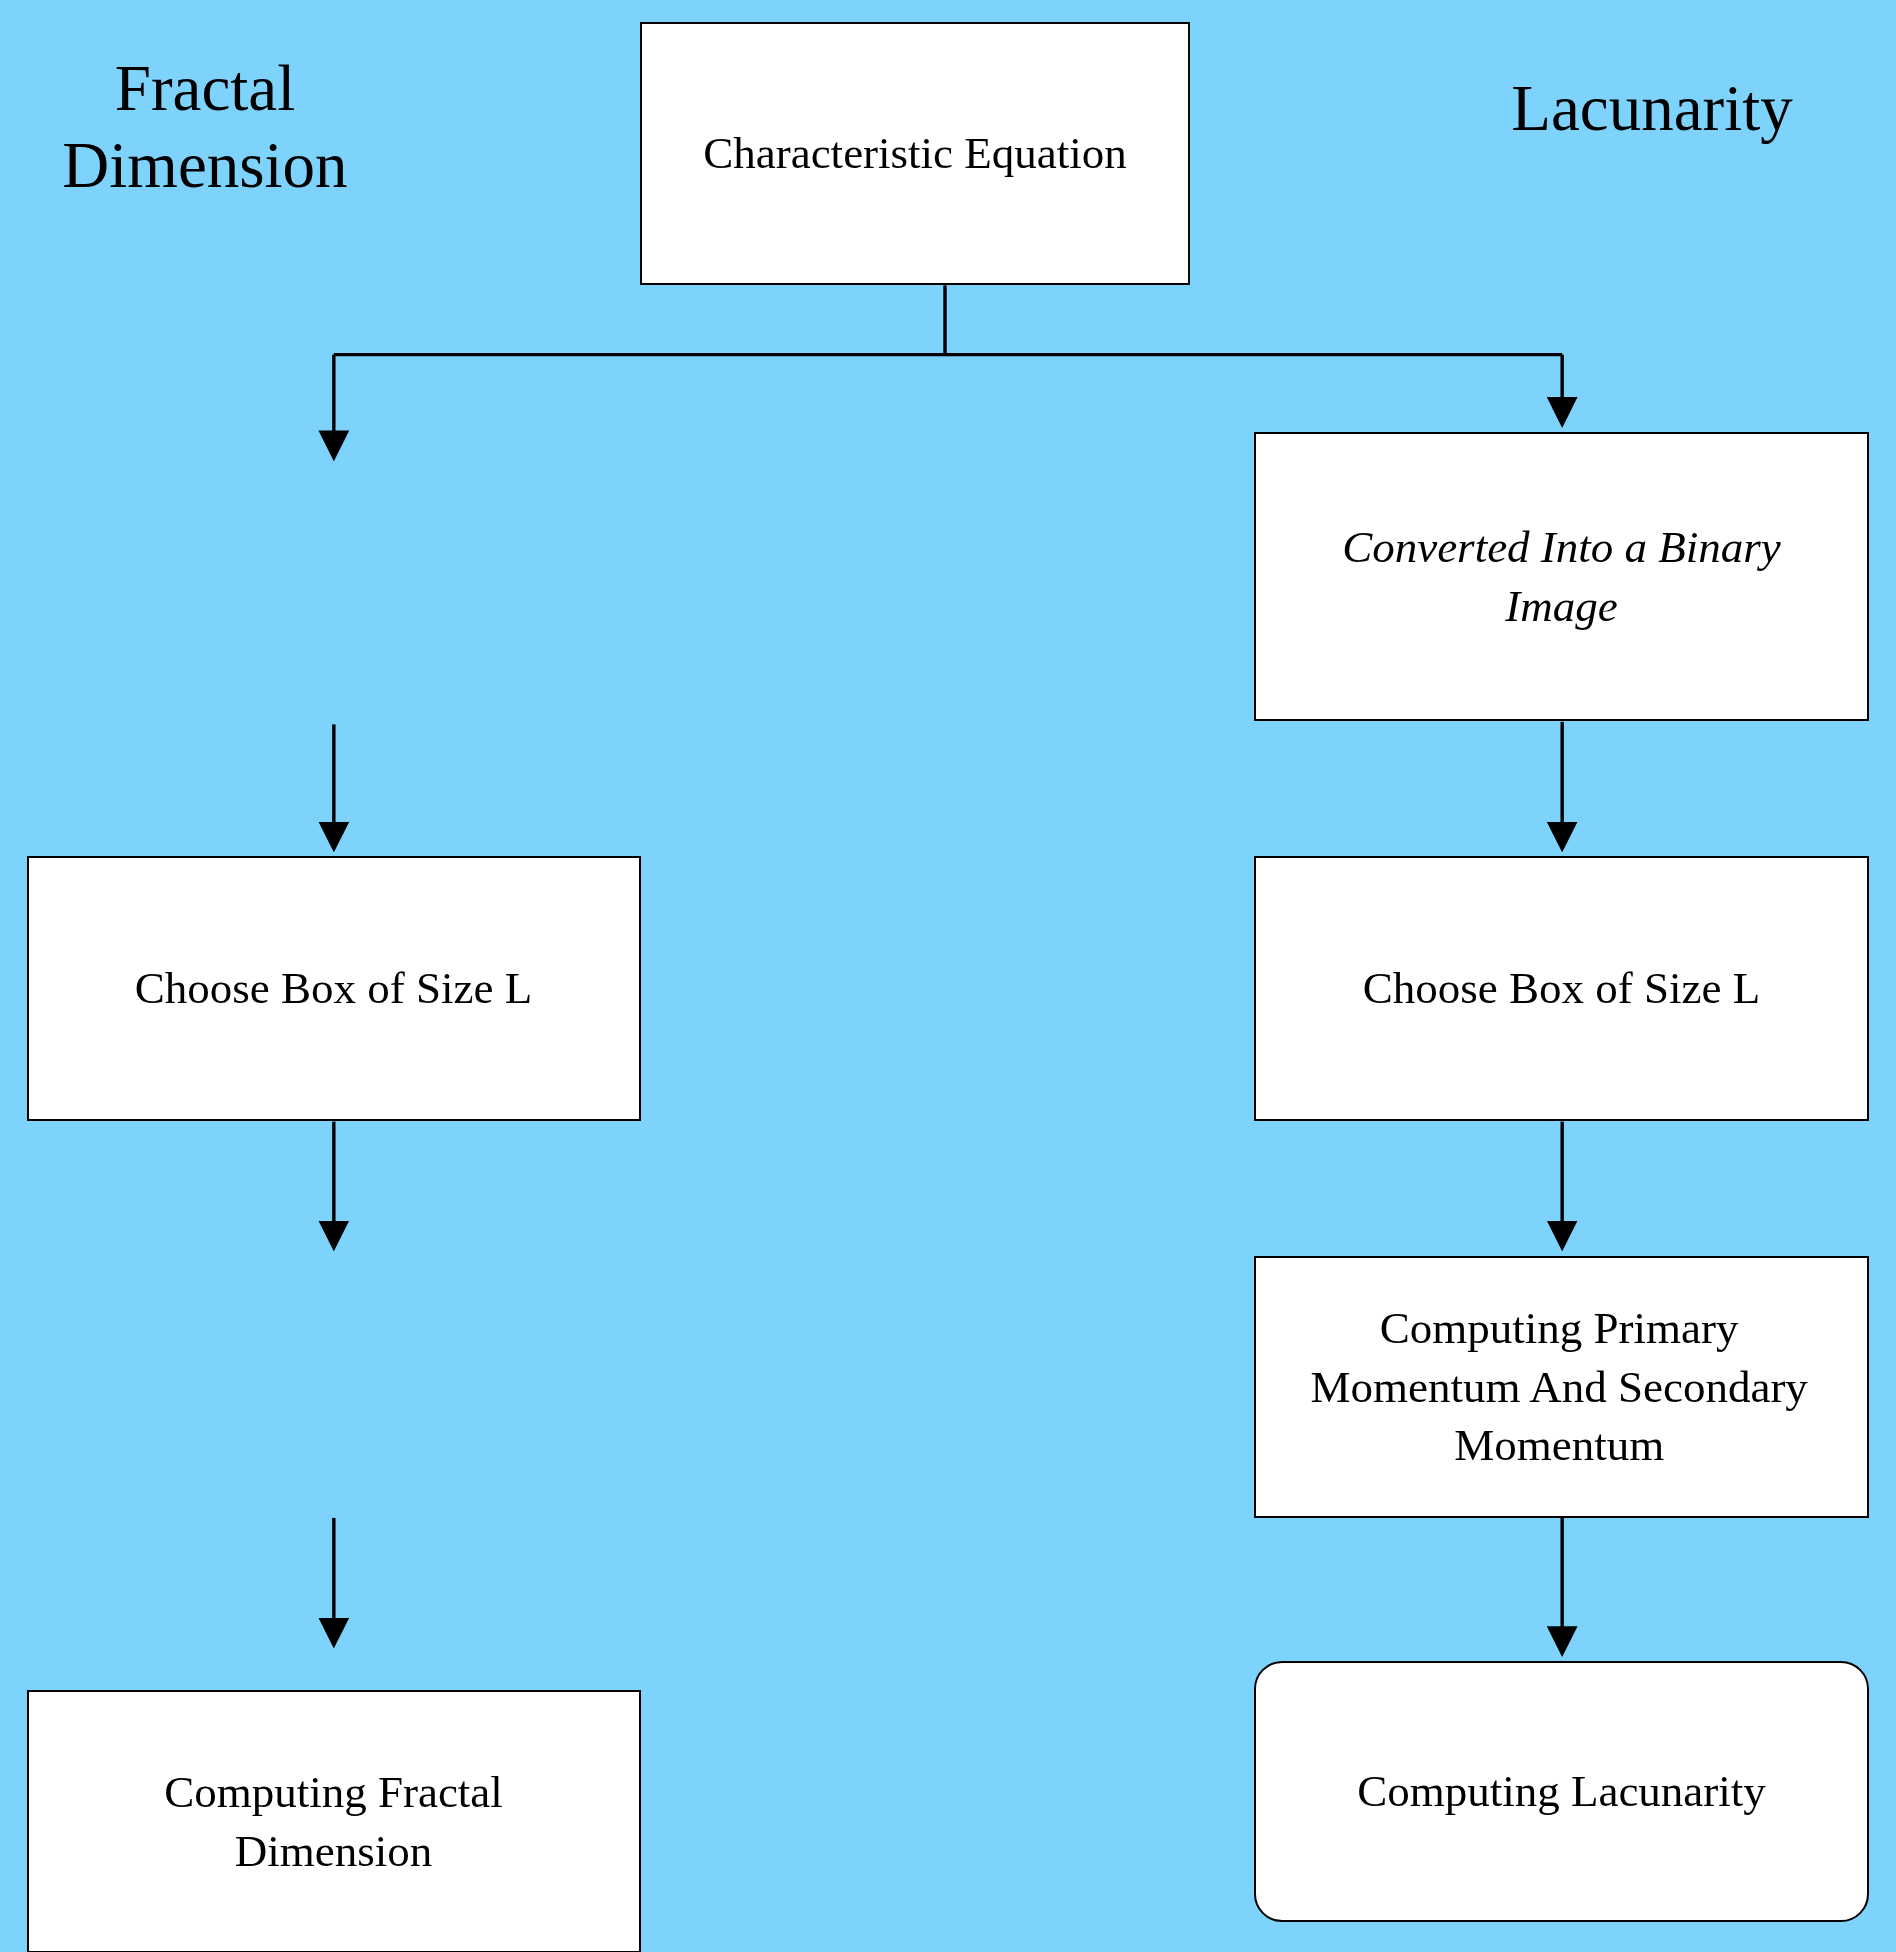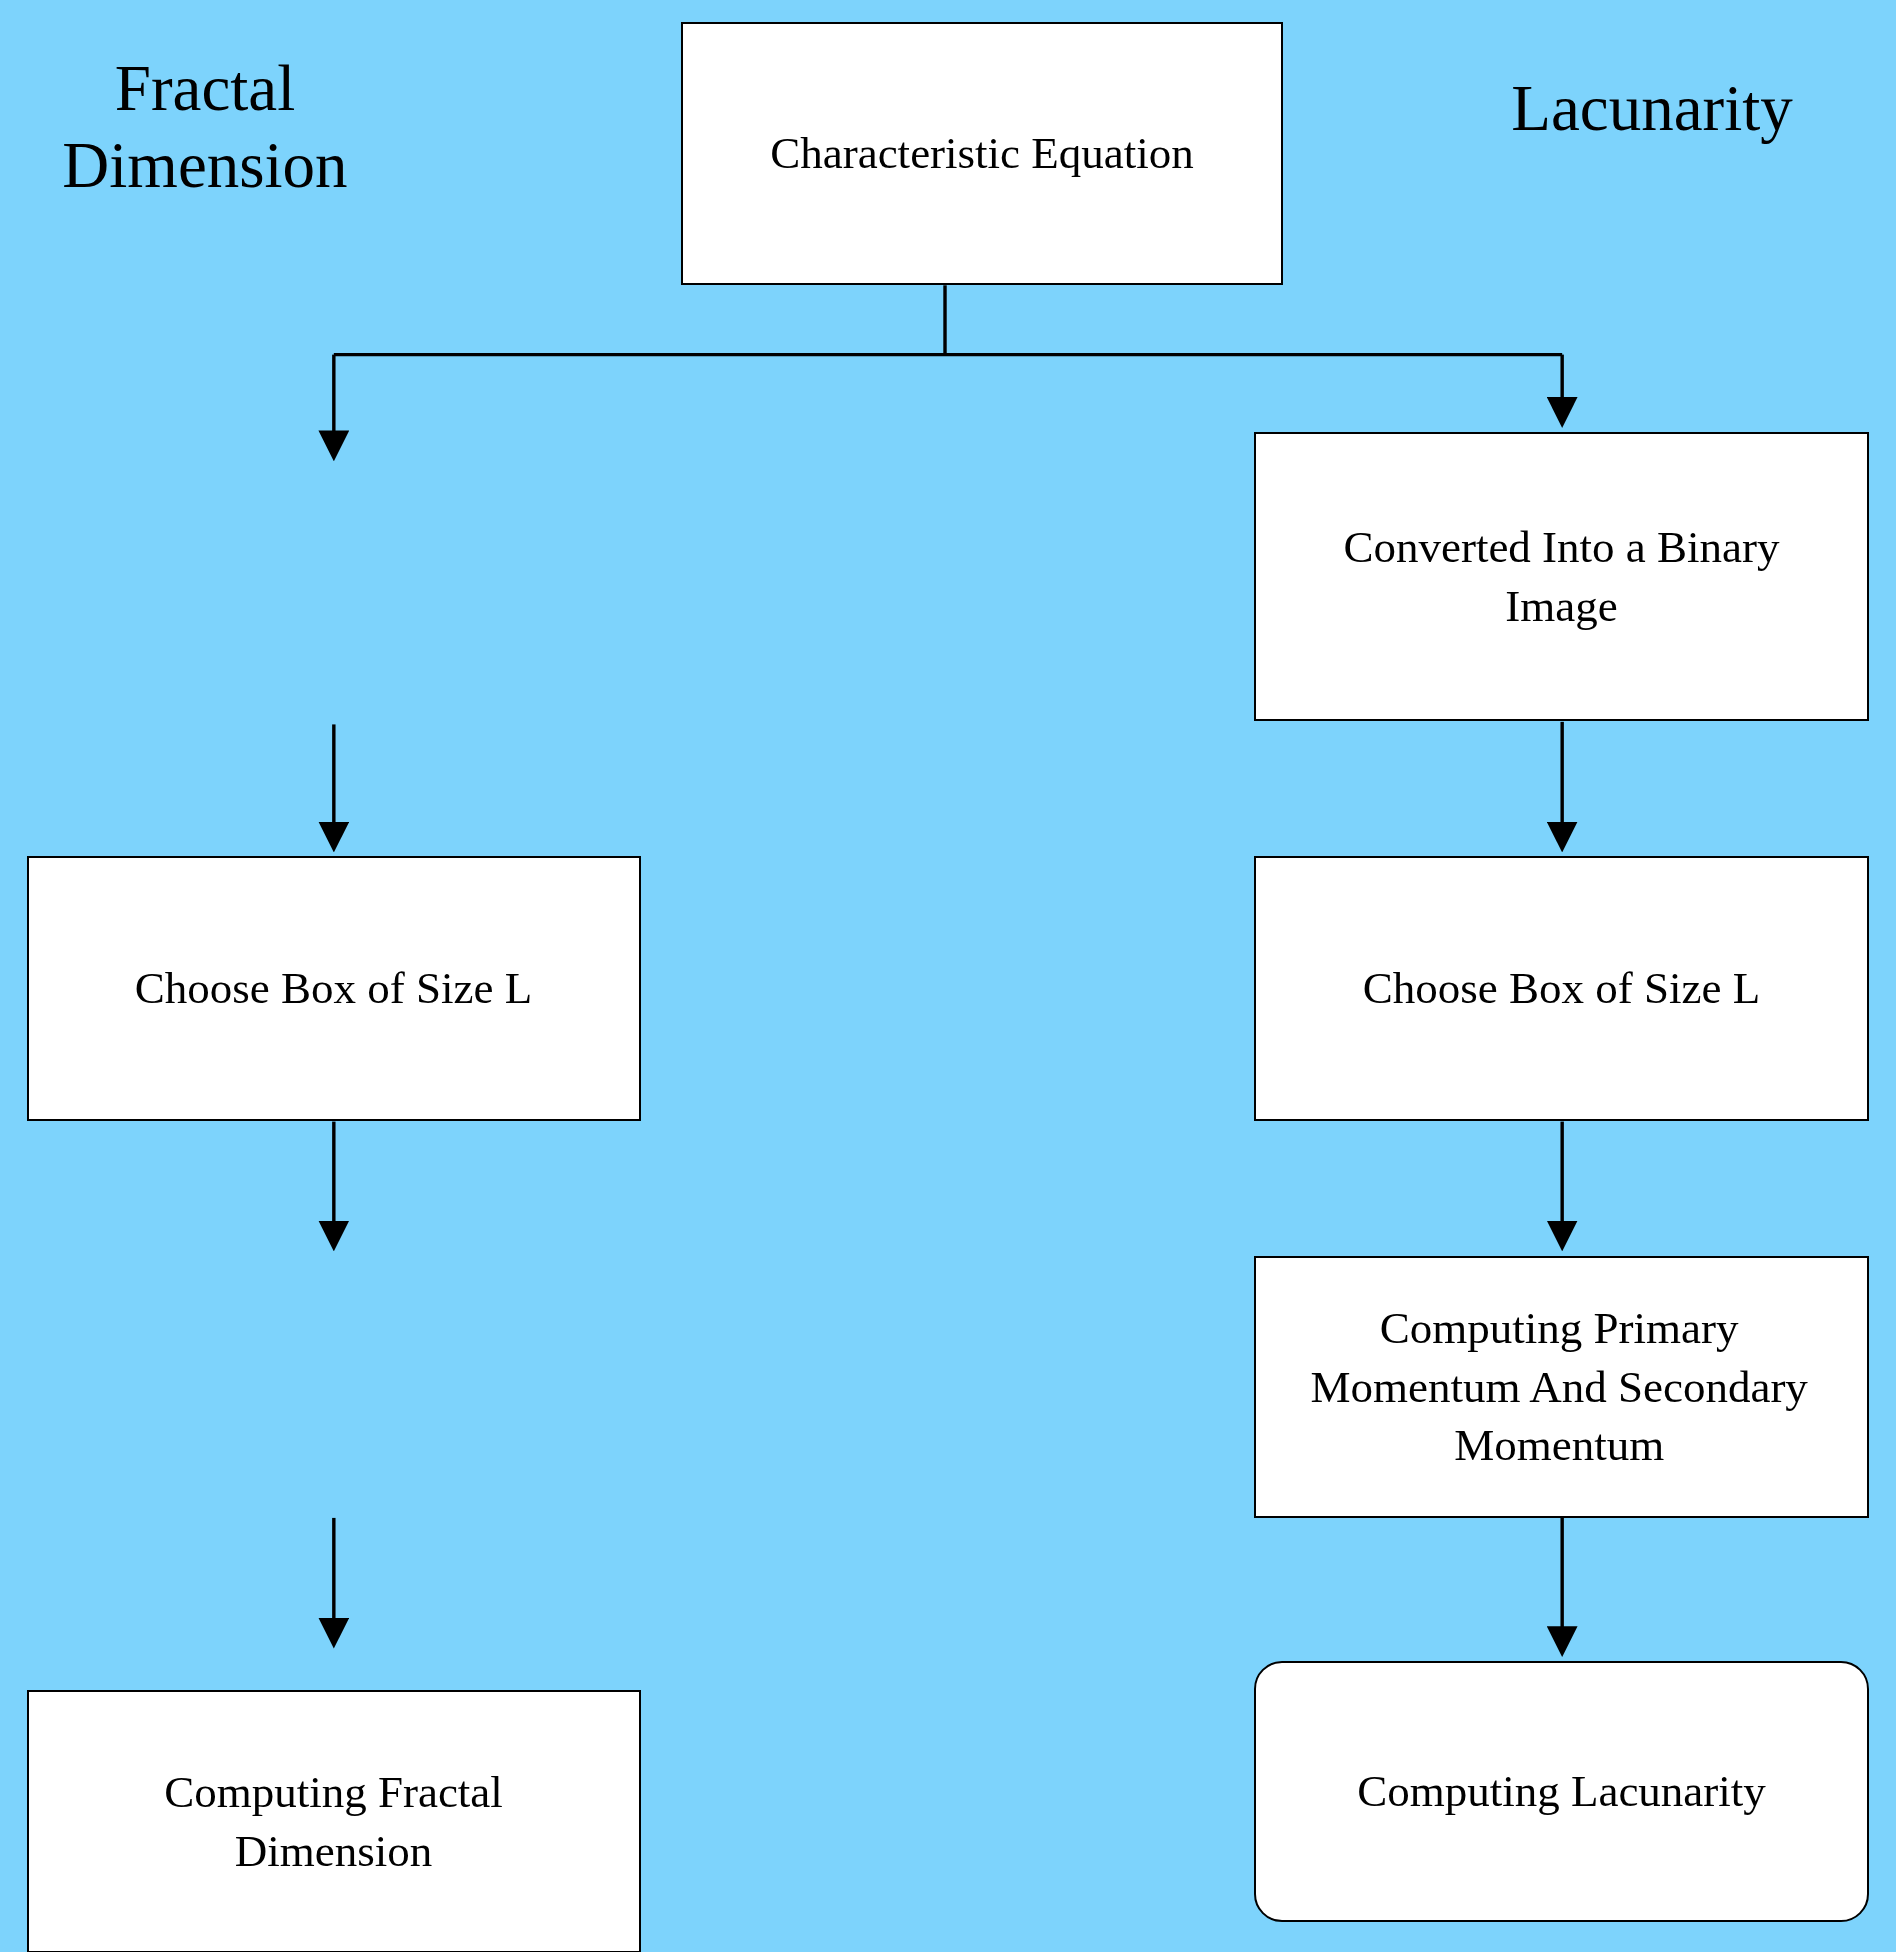--- a/index.html
+++ b/index.html
@@ -54,31 +54,30 @@
     font-size: 45px;
     line-height: 1.30;
     color: #000000;
     padding: 5.1px 13.7px;
     white-space: pre-line;
   }
   
   #node-characteristic-equation {
     left: 640px;
     top: 22px;
-    width: 602px;
+    width: 550px;
     height: 263px;
-    margin-left: 41px;
   }
   
   #node-gray-image      { left: 26.5px;  top: 467px;  width: 614px; height: 258px; }
   #node-box-size-left   { left: 26.5px;  top: 856px; width: 614px; height: 265px; }
   #node-number-of-box   { left: 26.5px;  top: 1256px; width: 614px; height: 262px; }
   #node-fractal-dim     { left: 26.5px;  top: 1652px; width: 614px; height: 263px; margin-top: 38px; }
   
-  #node-binary-image    { left: 1254px; top: 432px;  width: 615px; height: 289px; }
+  #node-binary-image    { left: 1254px; top: 432px;  width: 615px; height: 289px; font-style: italic; }
   #node-box-size-right  { left: 1254px; top: 856px; width: 615px; height: 265px; }
   #node-momentum        { left: 1254px; top: 1256px; width: 615px; height: 262px; padding-left: 9px; }
   #node-lacunarity      { left: 1254px; top: 1661px; width: 615px; height: 261px; border-radius: 28px; }
 </style>
 </head>
 <body>
 
 <div id="page">
 
   <svg id="edges" viewBox="0 0 2215 2281" width="1896" height="1953" xmlns="http://www.w3.org/2000/svg">

